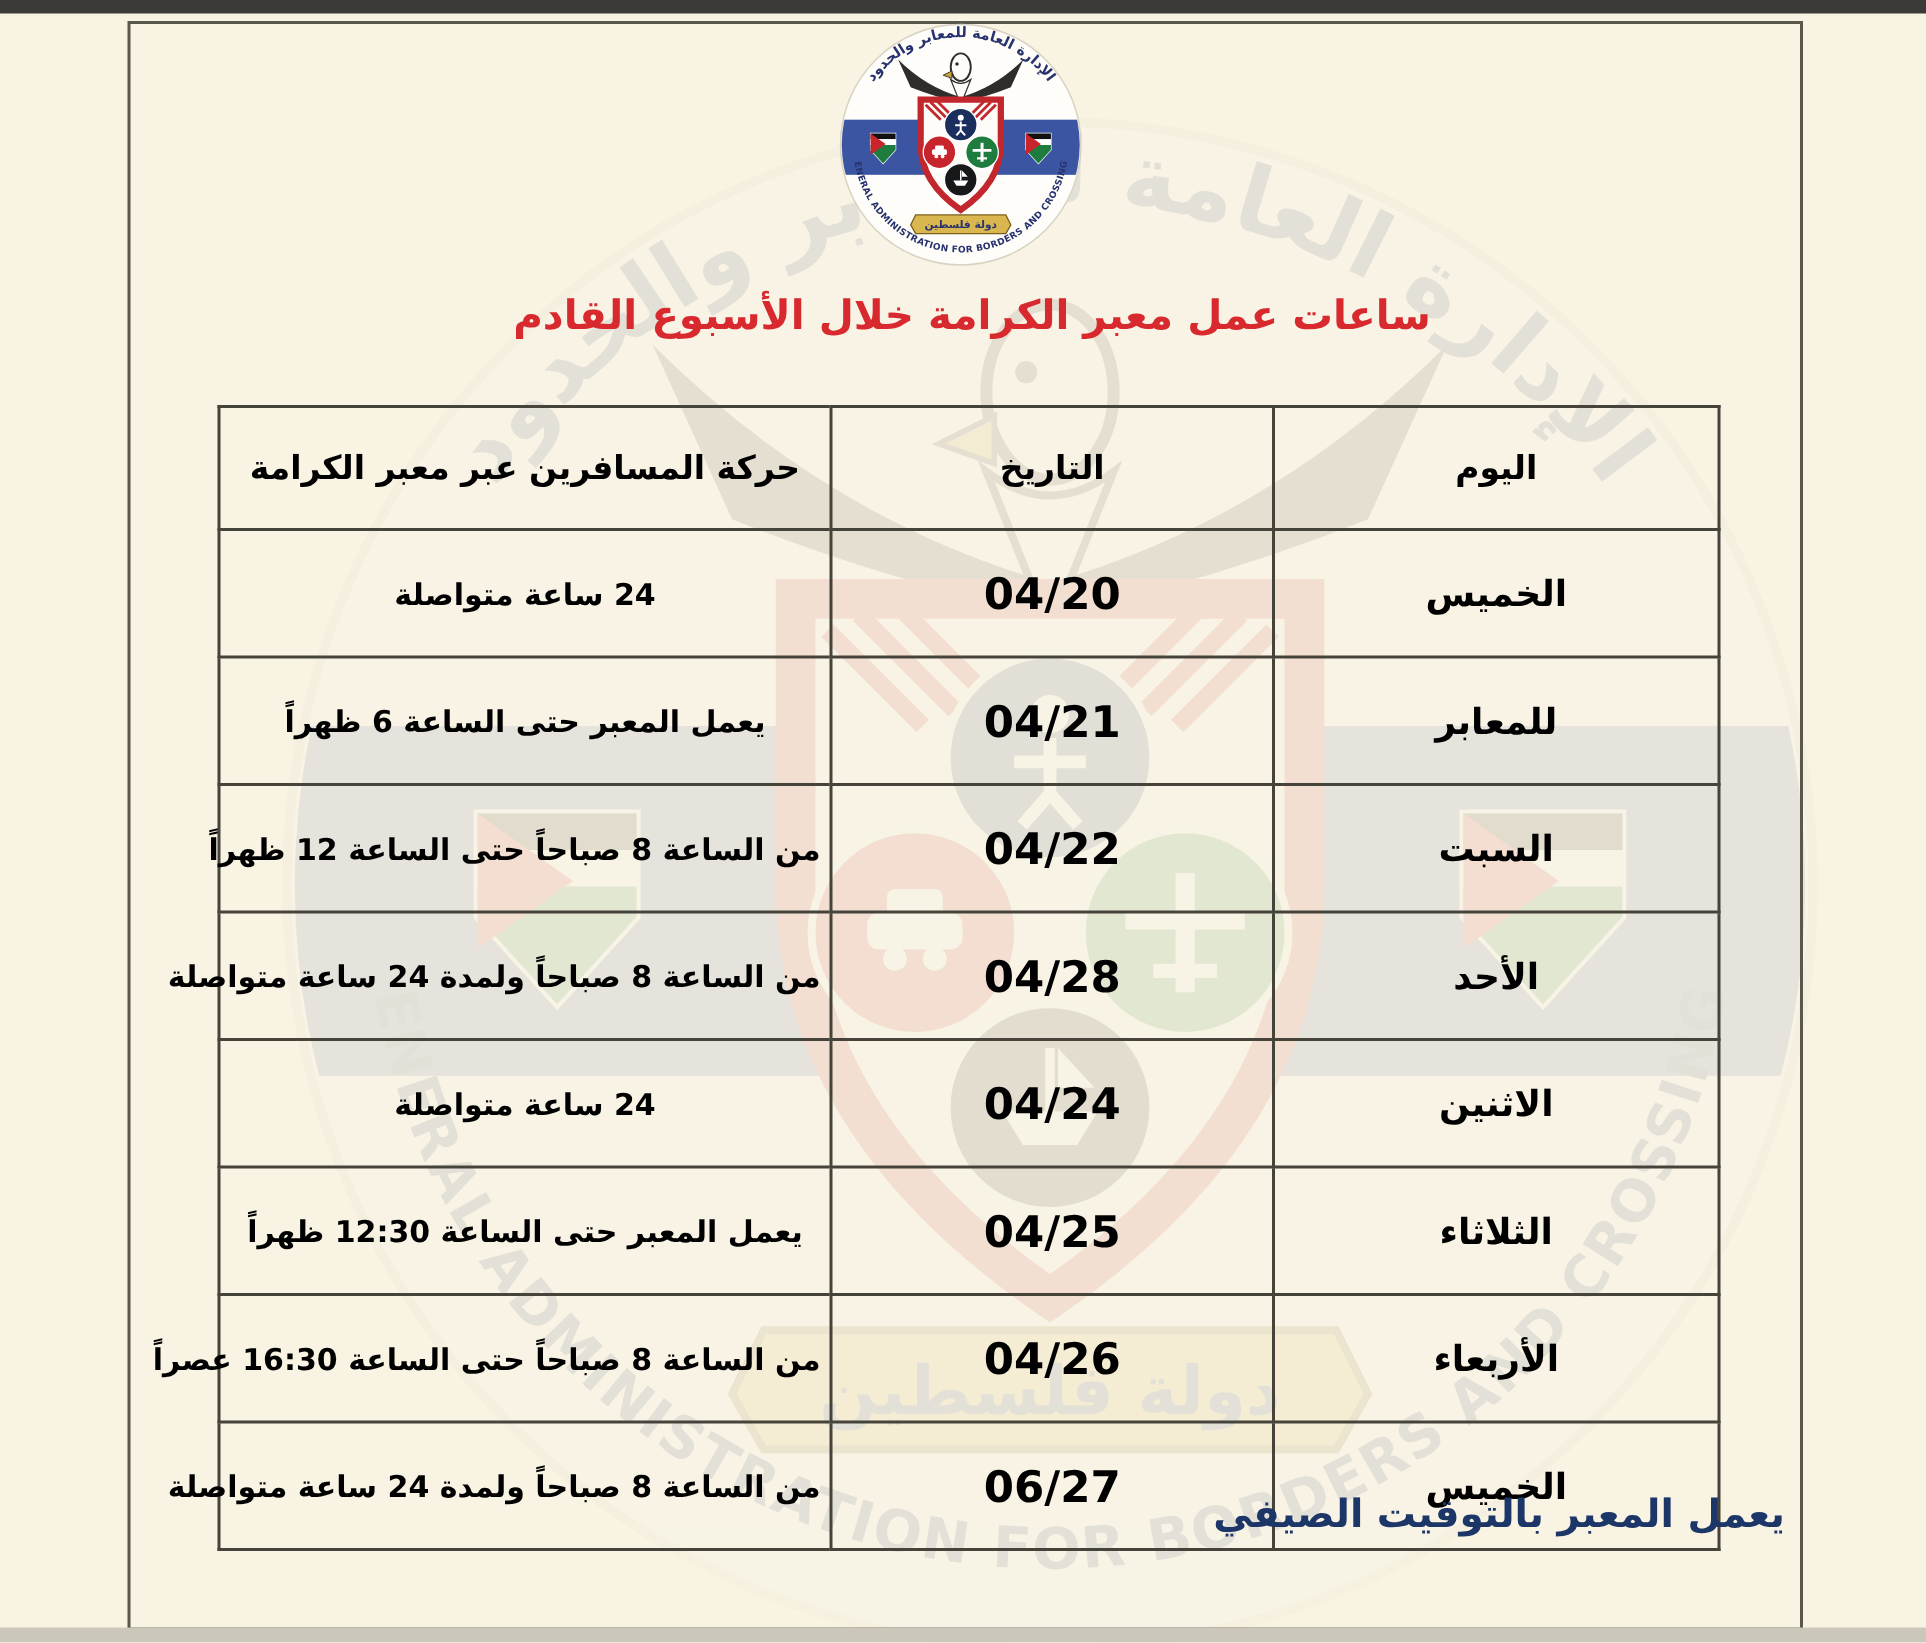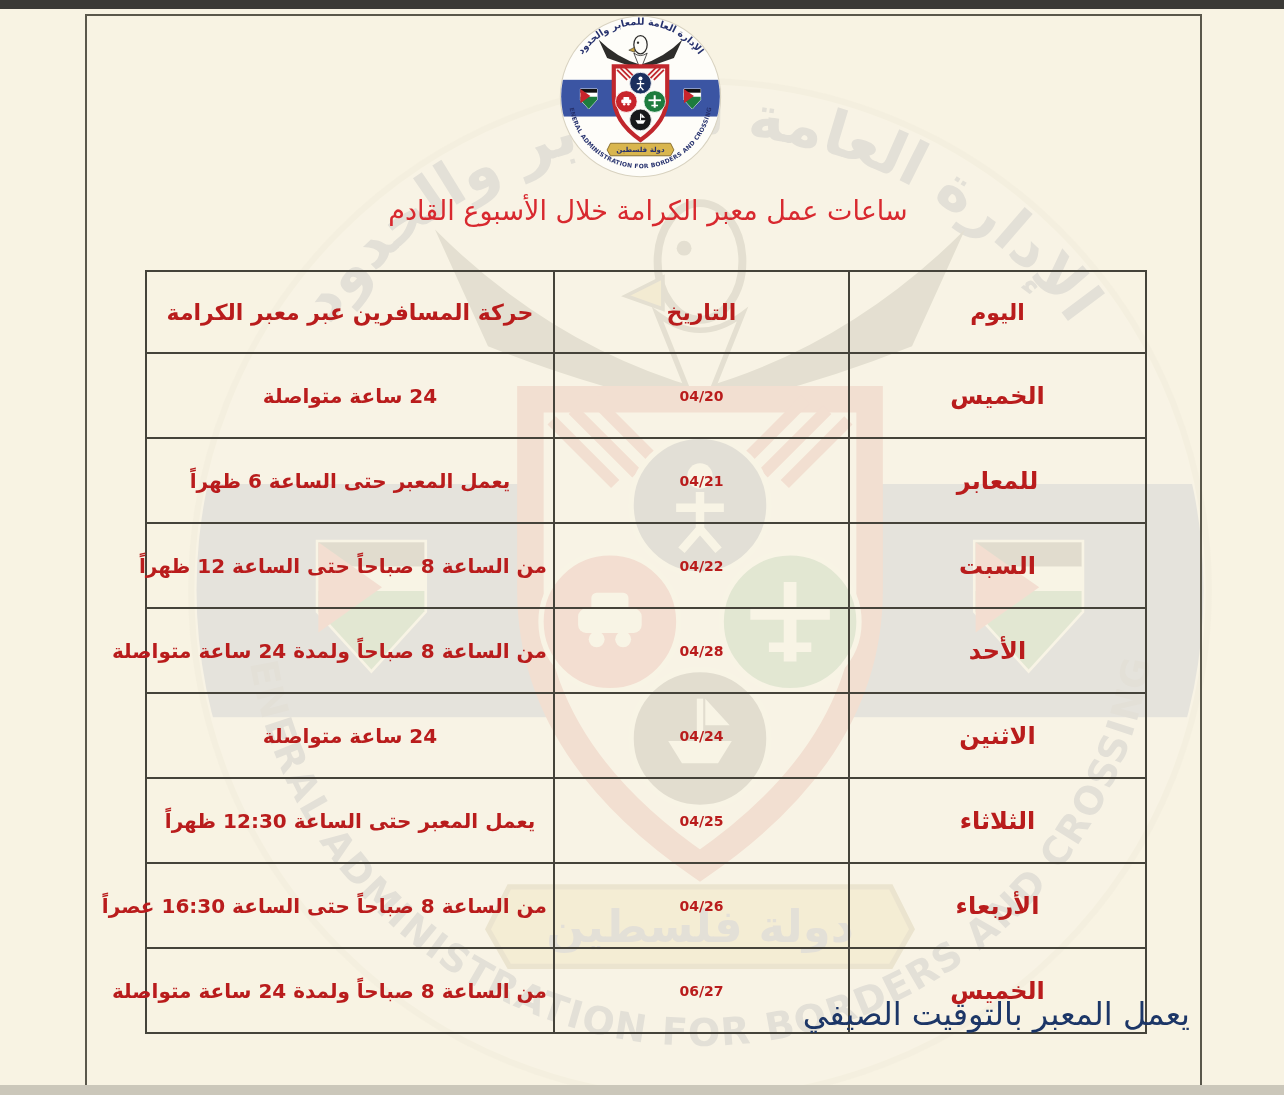--- a/index.html
+++ b/index.html
@@ -10,39 +10,39 @@
   }
   .top-bar{position:absolute;left:0;top:0;width:1284px;height:9px;background:#3b3a36;}
   .bottom-strip{position:absolute;left:0;top:1085px;width:1284px;height:10px;background:#cbc7ba;}
   .frame{position:absolute;left:85px;top:14px;width:1117px;height:1073px;
          border:2px solid #5a574b;box-sizing:border-box;}
   .watermark{position:absolute;left:170px;top:60px;width:1060px;height:1060px;
              opacity:0.095;pointer-events:none;}
   .logo{position:absolute;left:557px;top:13px;width:167px;height:167px;}
   .page-title{
     position:absolute;left:292px;top:195px;width:712px;text-align:center;
-    font-size:27px;font-weight:normal;color:#d8292f;direction:rtl;
+    font-size:27px;font-weight:bold;color:#d8292f;direction:rtl;
   }
   .table-wrap{position:absolute;left:145px;top:270px;}
   table.schedule{border-collapse:collapse;table-layout:fixed;width:1000px;direction:rtl;}
   table.schedule th, table.schedule td{
-    border:2px solid #45433a;color:#b91c1c;font-weight:bold;
+    border:2px solid #45433a;color:#000000;font-weight:bold;
     text-align:center;vertical-align:middle;background:transparent;padding:5px 6px;
     box-sizing:border-box;
   }
   table.schedule tr{height:85px;}
   table.schedule tr.head-row{height:82px;}
   col.c-day{width:297px;} col.c-date{width:295px;} col.c-move{width:408px;}
   th.h-cell{font-size:22px;}
   td.day-cell{font-size:24px;}
-  td.date-cell{font-size:14px;}
+  td.date-cell{font-size:29px;}
   td.move-cell{font-size:20px;white-space:nowrap;}
   .footer-note{
     position:absolute;right:94px;top:995px;direction:rtl;
-    font-size:32px;font-weight:normal;color:#1c3667;
+    font-size:26px;font-weight:bold;color:#1c3667;
   }
   .emblem-defs{position:absolute;width:0;height:0;overflow:hidden;}
 </style>
 </head>
 <body>
 
 <svg class="emblem-defs" xmlns="http://www.w3.org/2000/svg" aria-hidden="true">
   <symbol id="emblem" viewBox="0 0 200 200">
     <clipPath id="circleClip">
         <circle cx="100" cy="100" r="95"></circle>

